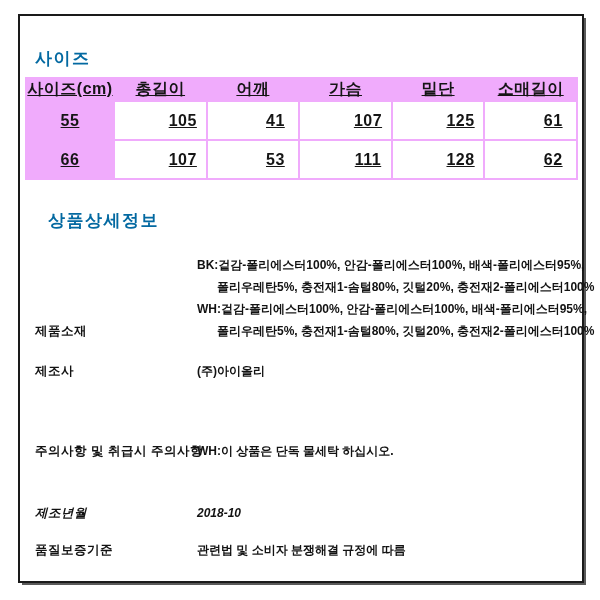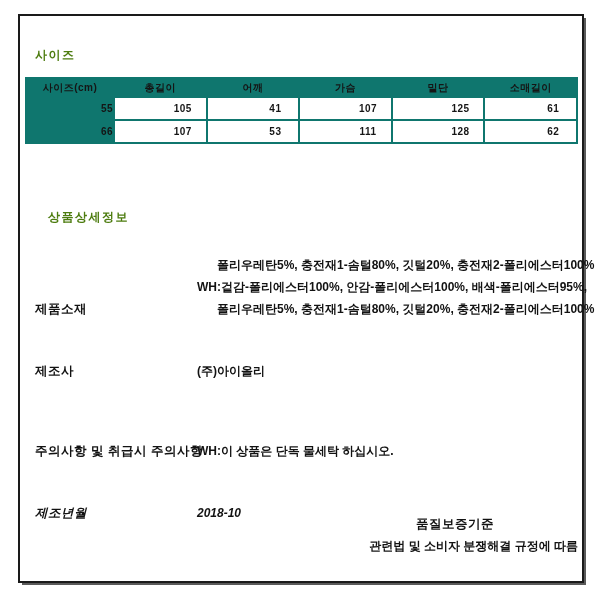--- a/index.html
+++ b/index.html
@@ -14,41 +14,41 @@
   .frame {
     position: absolute; left: 18px; top: 14px;
     width: 566px; height: 569px;
     background: #fff;
     border: 2px solid #1a1a1a;
     box-shadow: 3px 3px 0 -1px #5a5a5a;
   }
 
   .section-title {
     position: absolute;
-    font-size: 12px; letter-spacing: 1.5px;
-    color: #4d7c0f;
+    font-size: 17px; letter-spacing: 1.5px;
+    color: #0369a1;
   }
   .title-size   { left: 15px; top: 31px; }
   .title-detail { left: 28px; top: 193px; }
 
   table.size-table {
     position: absolute; left: 5px; top: 61px;
     width: 553px; table-layout: fixed;
     border-collapse: separate; border-spacing: 2px;
-    background: #0f766e;
-    font-size: 10px; font-weight: 700; color: #151515;
+    background: #f0abfc;
+    font-size: 16px; font-weight: 700; color: #151515; text-decoration: underline;
   }
   table.size-table col.first { width: 86px; }
   .size-table th, .size-table td {
     text-align: center; vertical-align: middle; padding: 0;
     font-weight: 700; letter-spacing: 0.5px;
   }
   .size-table thead th { height: 17px; background: transparent; }
-  .size-table tbody th { height: 21px; background: transparent; text-align: right; }
-  .size-table tbody td { height: 21px; background: #ffffff; padding-left: 45px; }
+  .size-table tbody th { height: 21px; background: transparent; }
+  .size-table tbody td { height: 37px; background: #ffffff; padding-left: 45px; }
 
   .detail-row {
     position: absolute; left: 15px; right: 4px;
     display: flex; align-items: flex-end;
   }
   .detail-label {
     flex: none; width: 162px;
     font-size: 12.5px; letter-spacing: 0.5px; line-height: 22px;
     white-space: nowrap;
   }
@@ -58,21 +58,21 @@
   }
   .vline { white-space: nowrap; }
   .vline.indent    { padding-left: 20px; }
   .vline.indent-sm { padding-left: 4px; }
 
   .row-material     { top: 238px; }
   .row-manufacturer { top: 344px; }
   .row-country      { top: 384px; }
   .row-care         { top: 424px; }
   .row-date         { top: 486px; font-style: italic; }
-  .row-quality      { top: 497px; flex-direction: column; }
+  .row-quality      { top: 523px; }
 </style>
 </head>
 <body>
 
 <div class="page">
   <div class="frame">
 
     <div class="section-title title-size">사이즈</div>
 
     <table class="size-table">
@@ -112,20 +112,21 @@
           <td>62</td>
         </tr>
       </tbody>
     </table>
 
     <div class="section-title title-detail">상품상세정보</div>
 
     <div class="detail-row row-material">
       <div class="detail-label">제품소재</div>
       <div class="detail-value">
+        <div class="vline">BK:겉감-폴리에스터100%, 안감-폴리에스터100%, 배색-폴리에스터95%,</div>
         <div class="vline indent">폴리우레탄5%, 충전재1-솜털80%, 깃털20%, 충전재2-폴리에스터100%</div>
         <div class="vline">WH:겉감-폴리에스터100%, 안감-폴리에스터100%, 배색-폴리에스터95%,</div>
         <div class="vline indent">폴리우레탄5%, 충전재1-솜털80%, 깃털20%, 충전재2-폴리에스터100%</div>
       </div>
     </div>
 
     <div class="detail-row row-manufacturer">
       <div class="detail-label">제조사</div>
       <div class="detail-value">
         <div class="vline">(주)아이올리</div>

